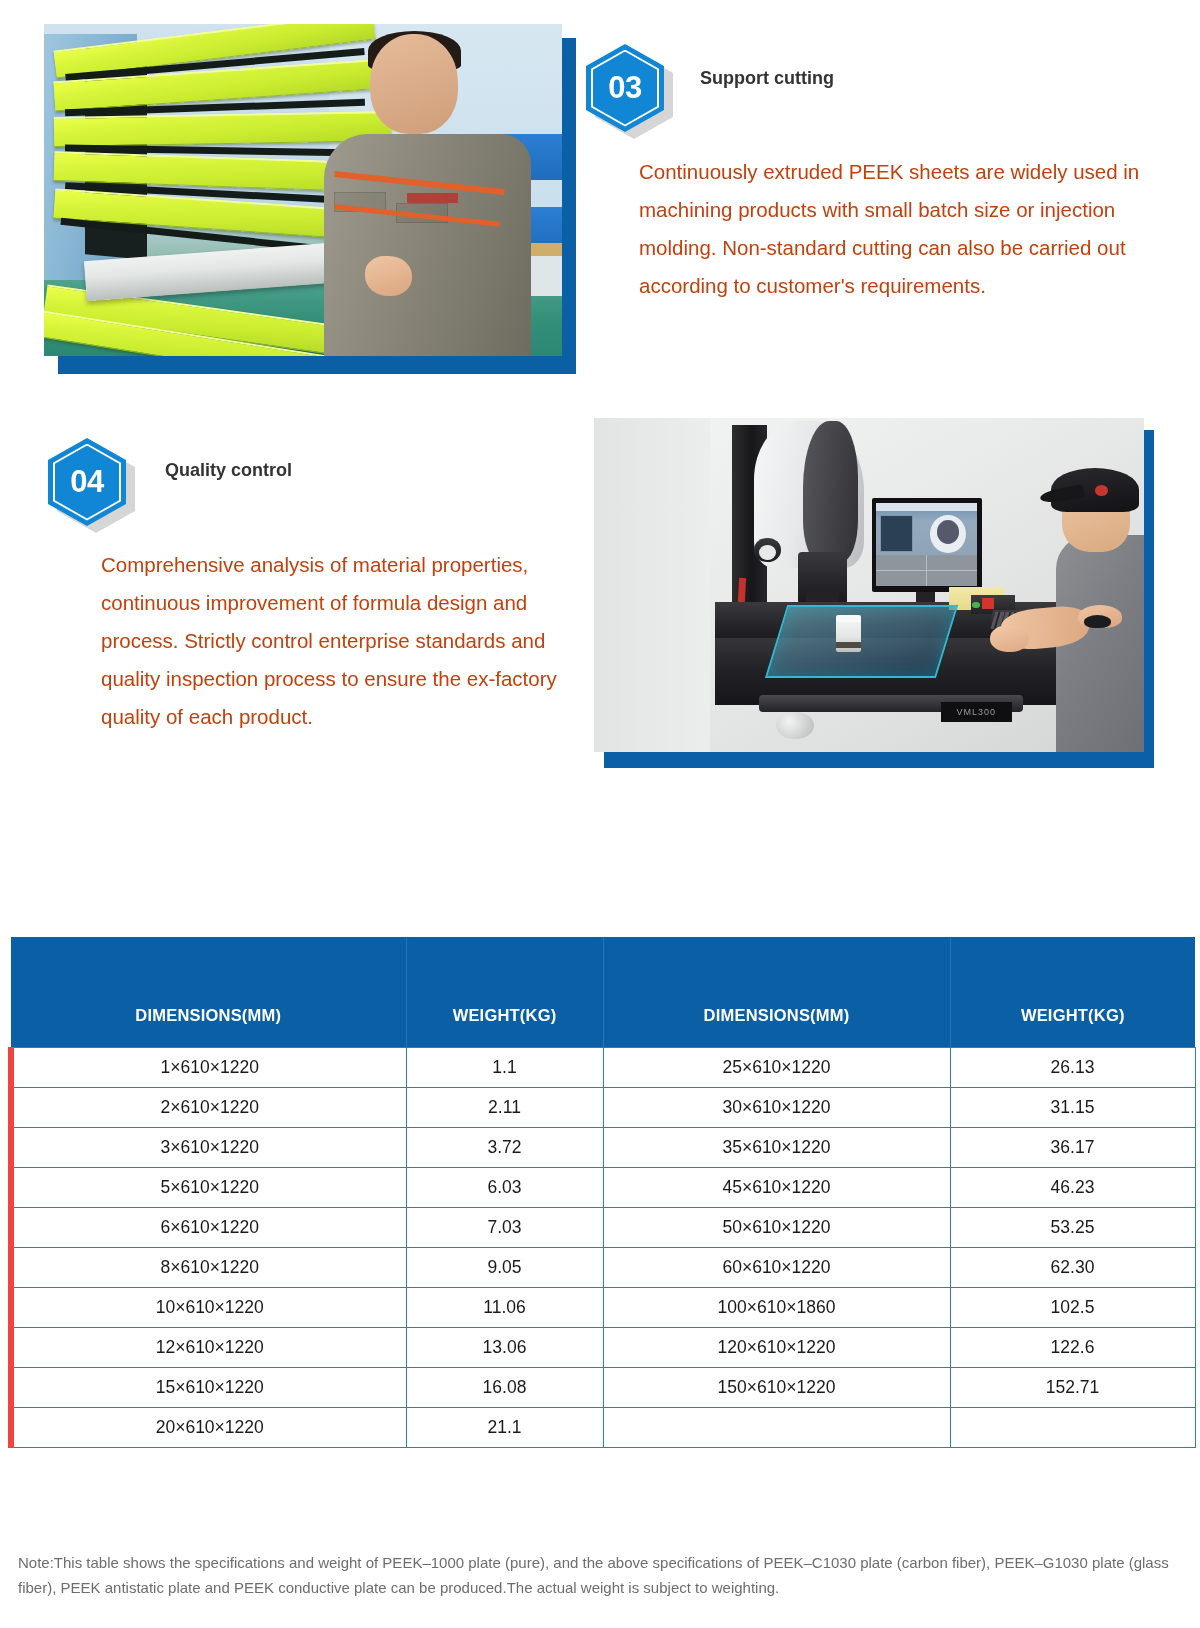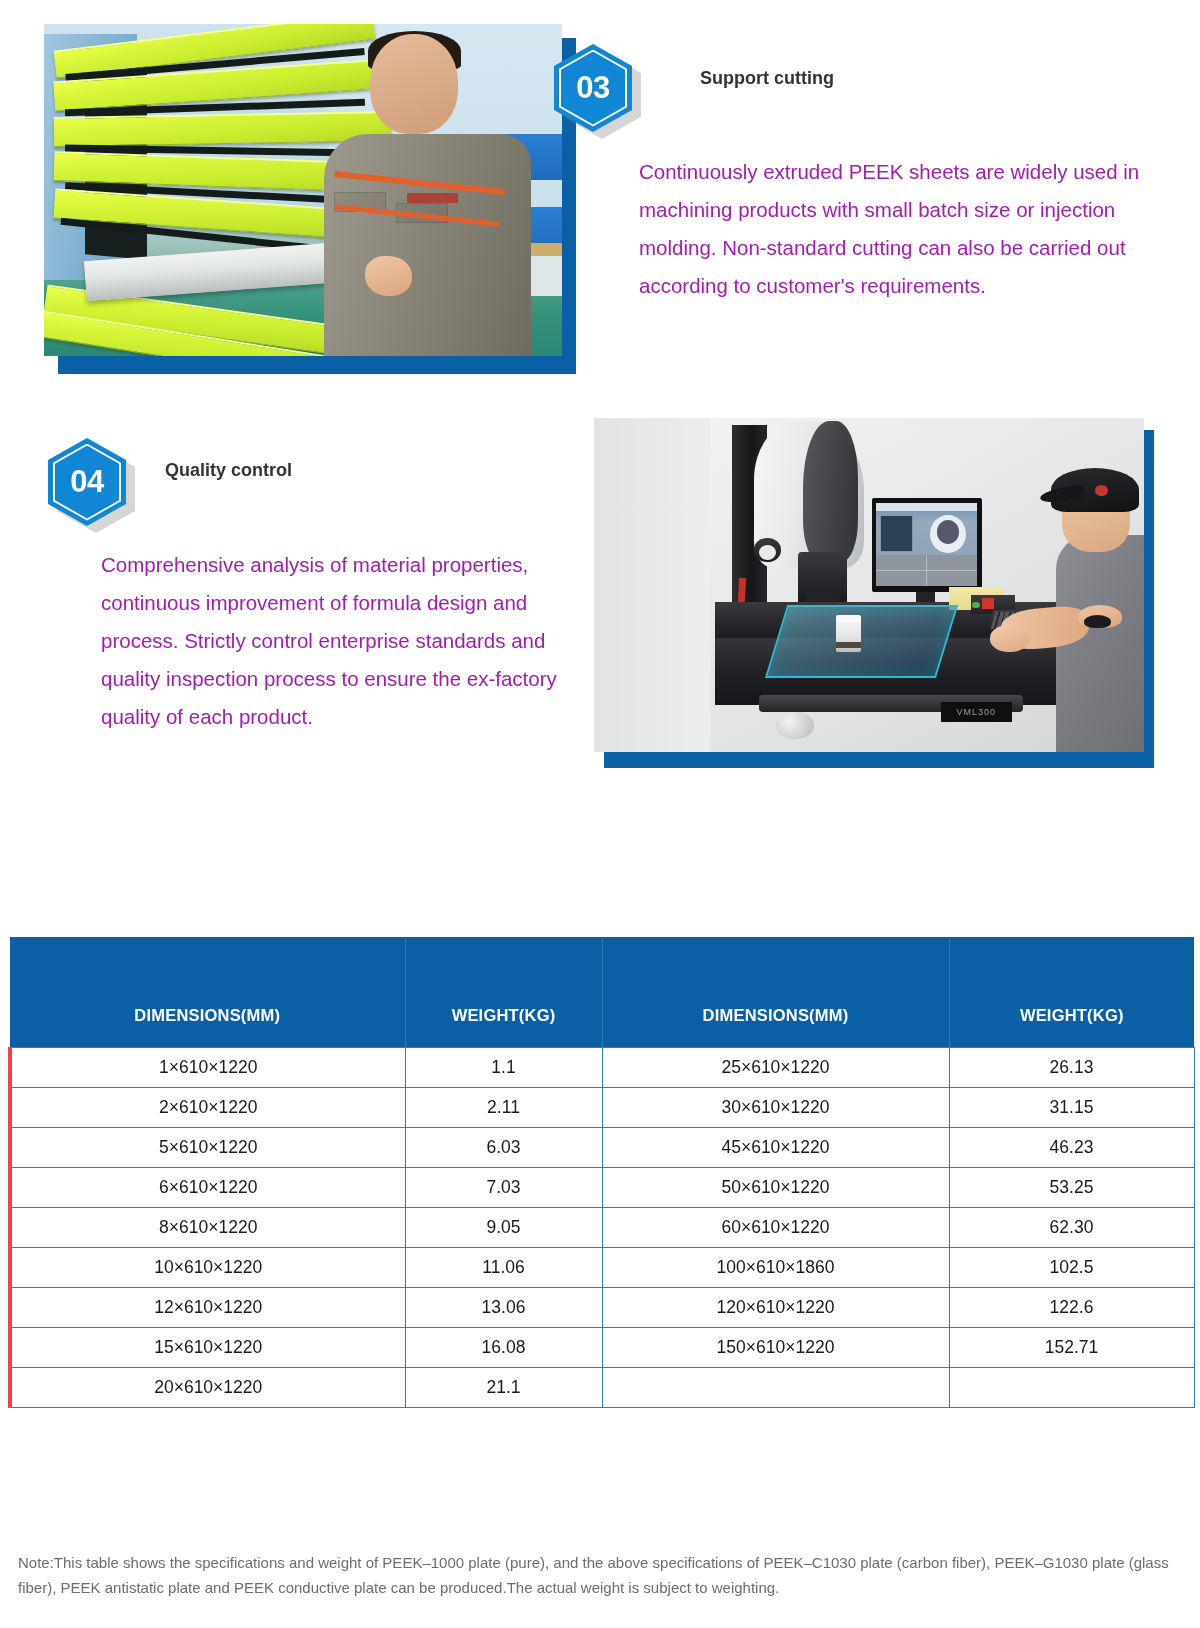--- a/index.html
+++ b/index.html
@@ -57,35 +57,35 @@
     background: #1186d4;
   }
   .hexbadge .num {
     position: absolute; left: 0; top: 0; width: 100%; height: 100%;
     display: flex; align-items: center; justify-content: center;
     color: #fff; font-size: 31px; font-weight: bold;
     letter-spacing: -0.5px;
     font-family: "Liberation Sans", sans-serif;
   }
 
-  #badge03 { left: 554px; top: 44px; }
+  #badge03 { left: 586px; top: 44px; }
   #badge04 { left: 48px; top: 438px; text-align: center; }
 
   .sec-title {
     position: absolute;
     font-size: 18px; font-weight: bold; color: #333333;
     font-family: "Liberation Sans", sans-serif;
   }
   #title03 { left: 700px; top: 68px; }
   #title04 { left: 165px; top: 460px; }
 
   .sec-body {
     position: absolute;
     font-size: 20.5px; line-height: 38px;
-    color: #a21caf;
+    color: #c2410c;
     font-family: "Liberation Sans", sans-serif;
   }
   #body03 { left: 639px; top: 153px; width: 505px; }
   #body04 { left: 101px; top: 546px; width: 472px; }
 
   
   .banner { position: absolute; left: 0; top: 824px; width: 1200px; height: 110px; }
 
   
   .spec-table {
@@ -113,21 +113,21 @@
   .spec-table thead th:last-child { border-right: none; }
   .spec-table tbody td {
     height: 40px;
     text-align: center;
     font-size: 17.5px;
     color: #1a1a1a;
     border: 1px solid #2e7ebd;
     background: #ffffff;
     font-family: "Liberation Sans", sans-serif;
   }
-  .spec-table tbody tr td:first-child { border-left: 4px solid #ef4444; }
+  .spec-table tbody tr td:first-child { border-left: 6px solid #ef4444; }
 
   .note {
     position: absolute; left: 18px; top: 1550px; width: 1165px;
     font-size: 15px; line-height: 25px; color: #6d6d6d;
     font-family: "Liberation Sans", sans-serif;
   }
 
   
   .ph-layer { position: absolute; }
 
@@ -519,20 +519,26 @@
         <td>25×610×1220</td>
         <td>26.13</td>
       </tr>
       <tr>
         <td>2×610×1220</td>
         <td>2.11</td>
         <td>30×610×1220</td>
         <td>31.15</td>
       </tr>
       <tr>
+        <td>3×610×1220</td>
+        <td>3.72</td>
+        <td>35×610×1220</td>
+        <td>36.17</td>
+      </tr>
+      <tr>
         <td>5×610×1220</td>
         <td>6.03</td>
         <td>45×610×1220</td>
         <td>46.23</td>
       </tr>
       <tr>
         <td>6×610×1220</td>
         <td>7.03</td>
         <td>50×610×1220</td>
         <td>53.25</td>

